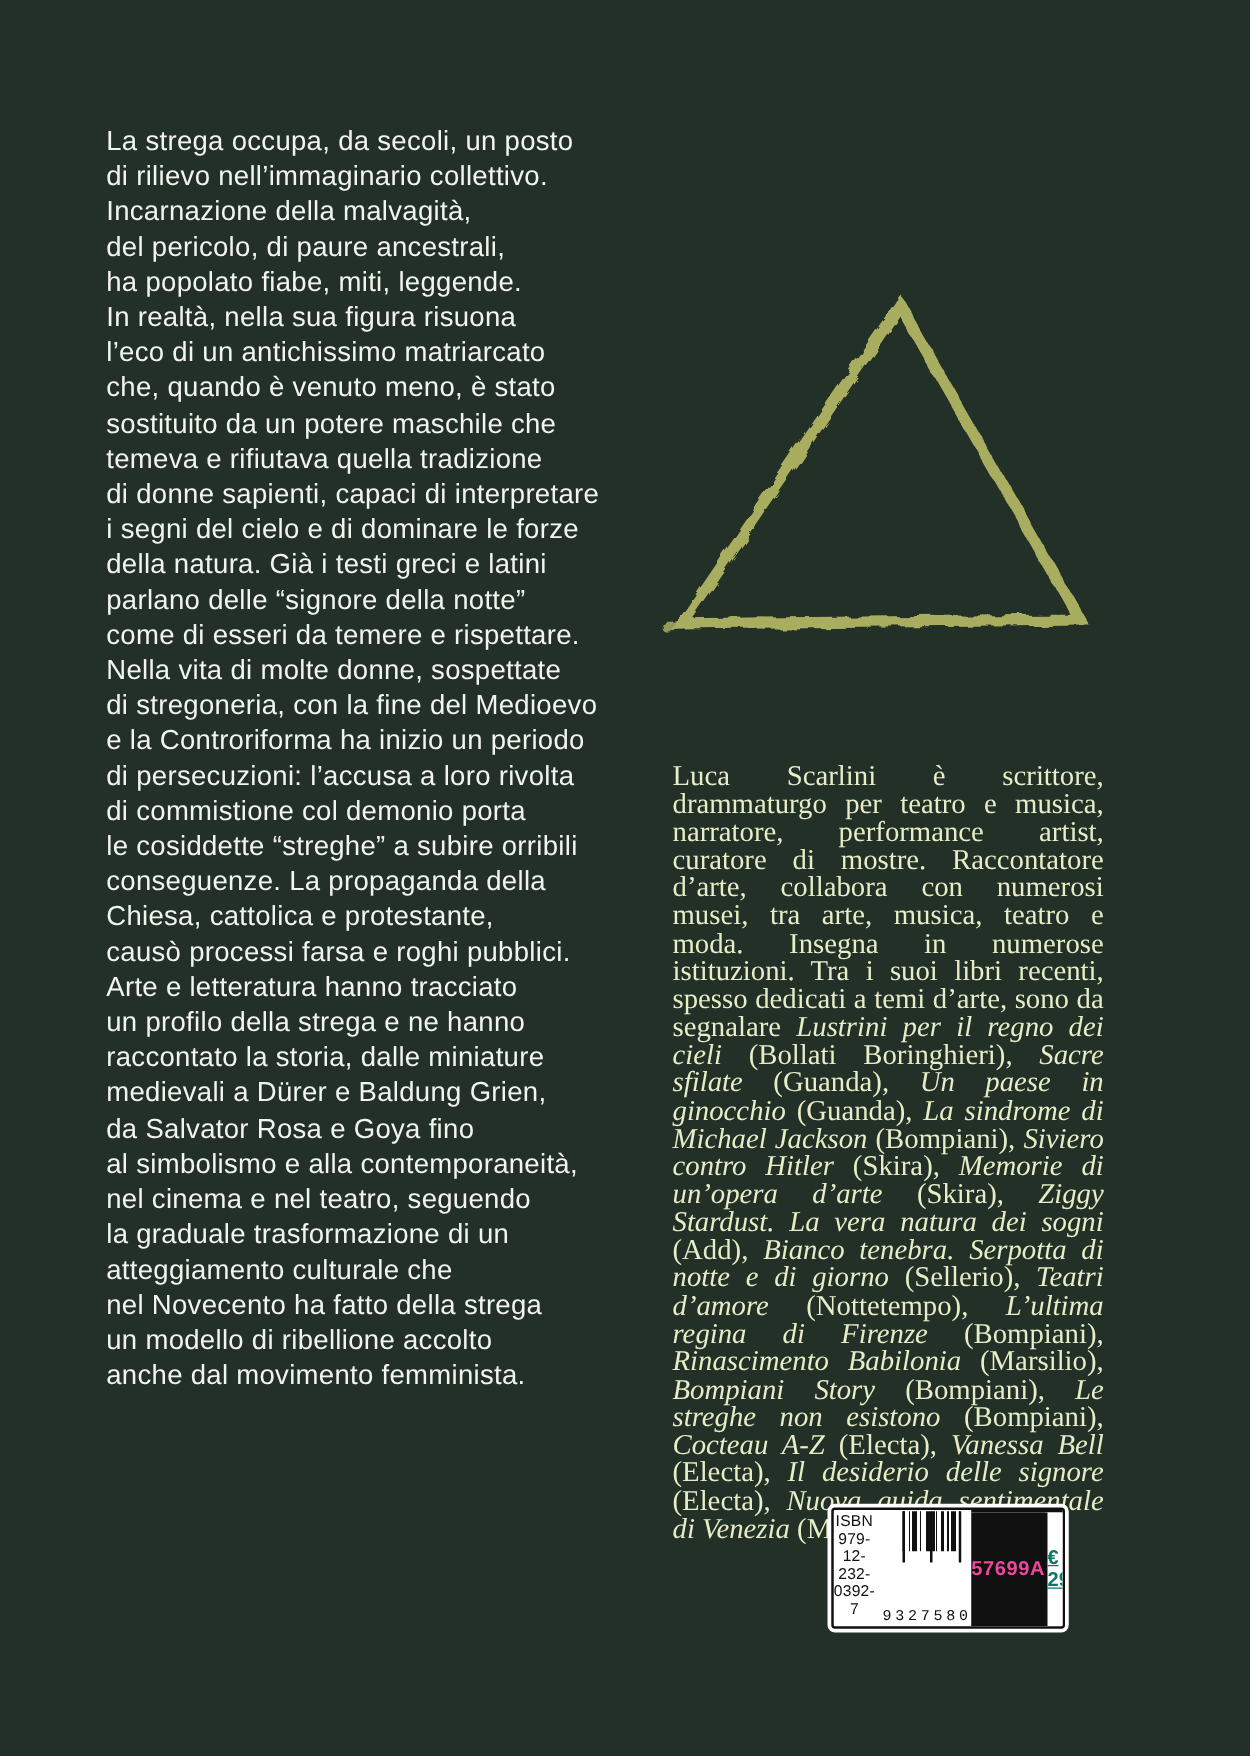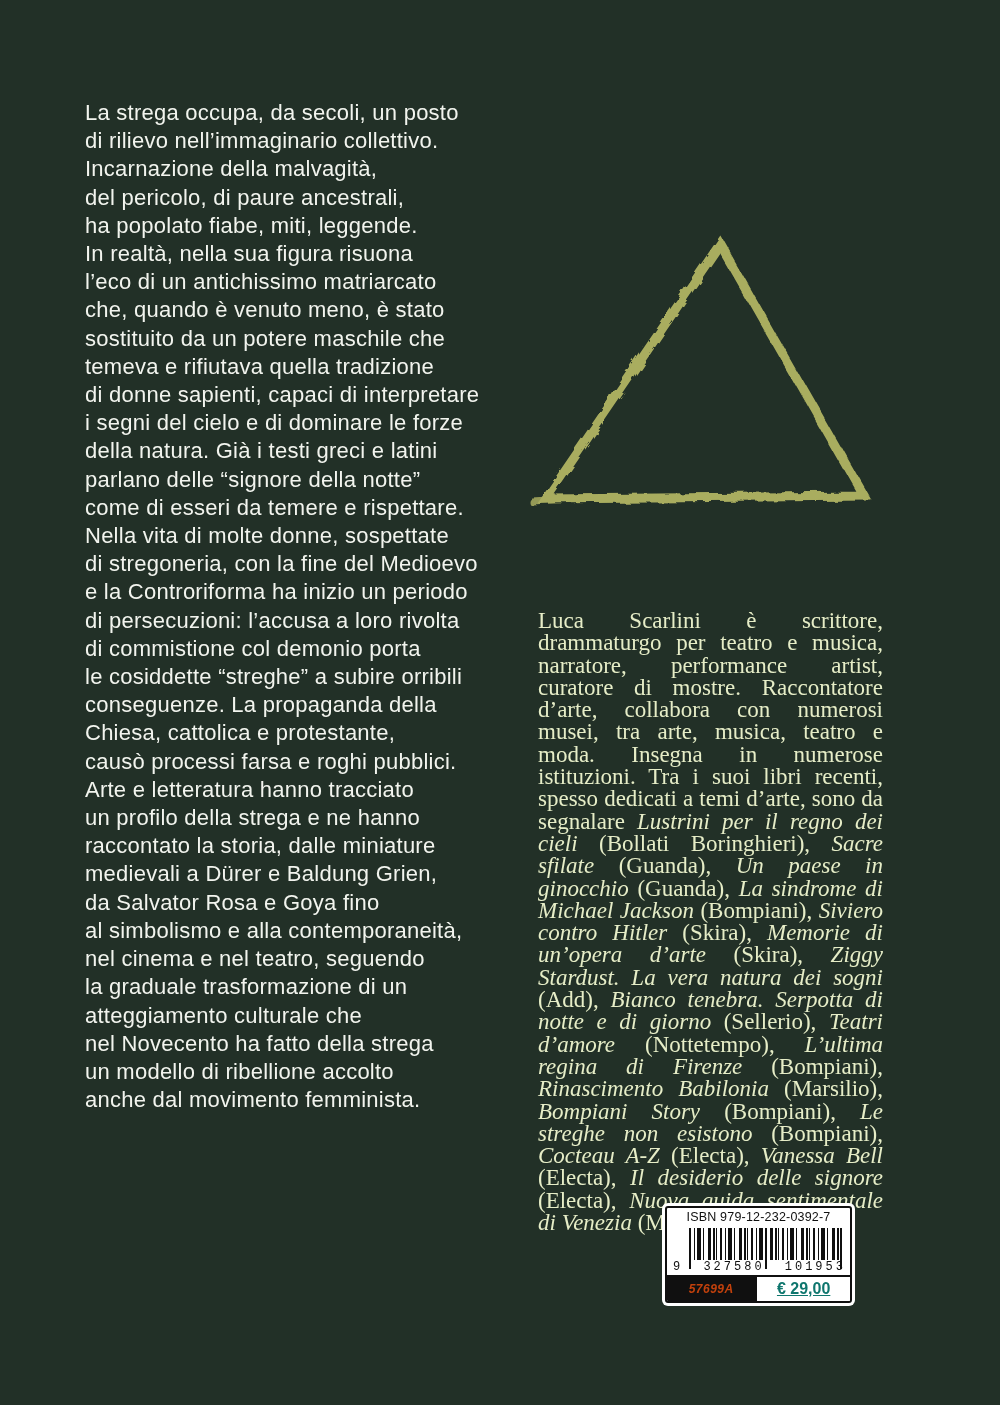--- a/index.html
+++ b/index.html
@@ -39,21 +39,21 @@
   .bcbox{
     position:absolute;
     left:662px;top:1203px;width:193px;height:103px;
     background:#fff;border-radius:6px;
     padding:3px;box-sizing:border-box;
   }
   .bcframe{
     height:100%;box-sizing:border-box;
     border:2px solid #101010;border-radius:3px;
     background:#fff;
-    display:flex;flex-direction:column;
+    display:flex;
     overflow:hidden;
   }
   .isbn-row{
     height:17px;flex:0 0 17px;
     padding-top:2px;
     text-align:center;
     color:#101010;
     font-size:12.5px;letter-spacing:.2px;
     font-family:"Liberation Sans",sans-serif;
   }
@@ -85,25 +85,24 @@
     font-size:12px;letter-spacing:3px;
     line-height:13px;
   }
   .price-row{
     flex:1;
     display:flex;
     border-top:2px solid #101010;
   }
   .code-cell{
     flex:1;
-    background:#101010;color:#c2410c;
+    background:#101010;color:#ec4899;
     display:flex;align-items:center;justify-content:center;
-    font-weight:700;font-size:12px;letter-spacing:.5px;
+    font-weight:700;font-size:16px;letter-spacing:.5px;
     font-family:"Liberation Sans",sans-serif;
-    font-style:italic;
   }
   .price-cell{
     flex:1.05;
     background:#fff;color:#0f766e;
     border-left:2px solid #101010;
     display:flex;align-items:center;justify-content:center;
     font-weight:700;font-size:16px;
     font-family:"Liberation Sans",sans-serif;
     text-decoration:underline;
   }

